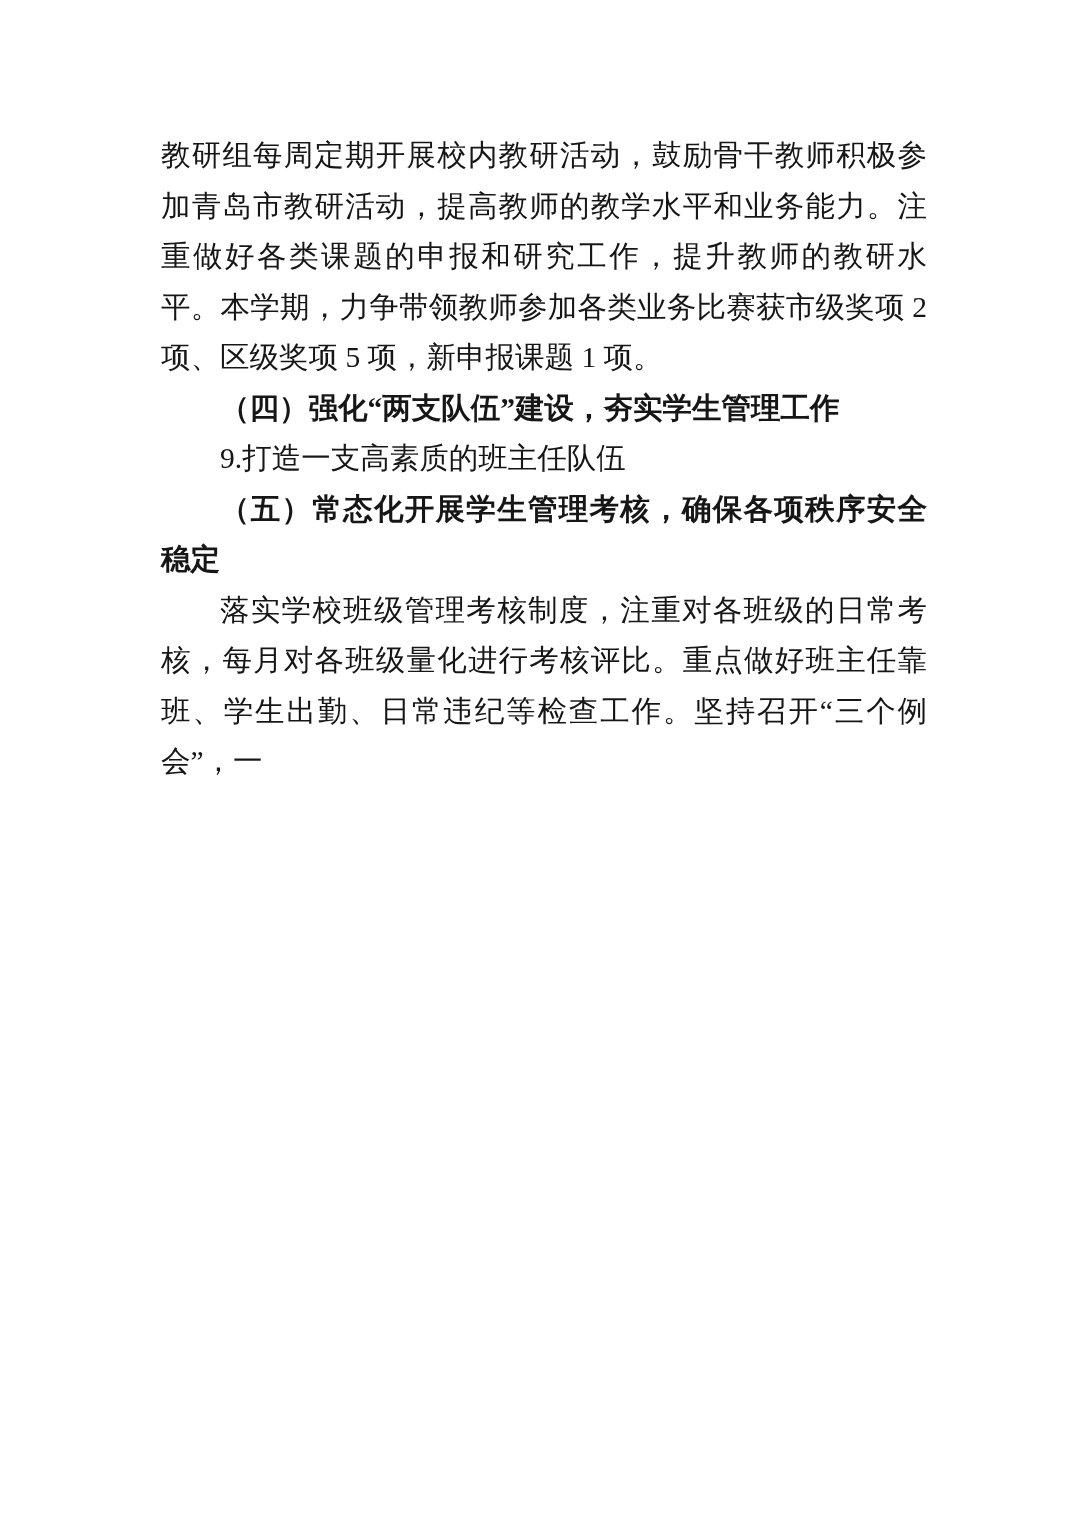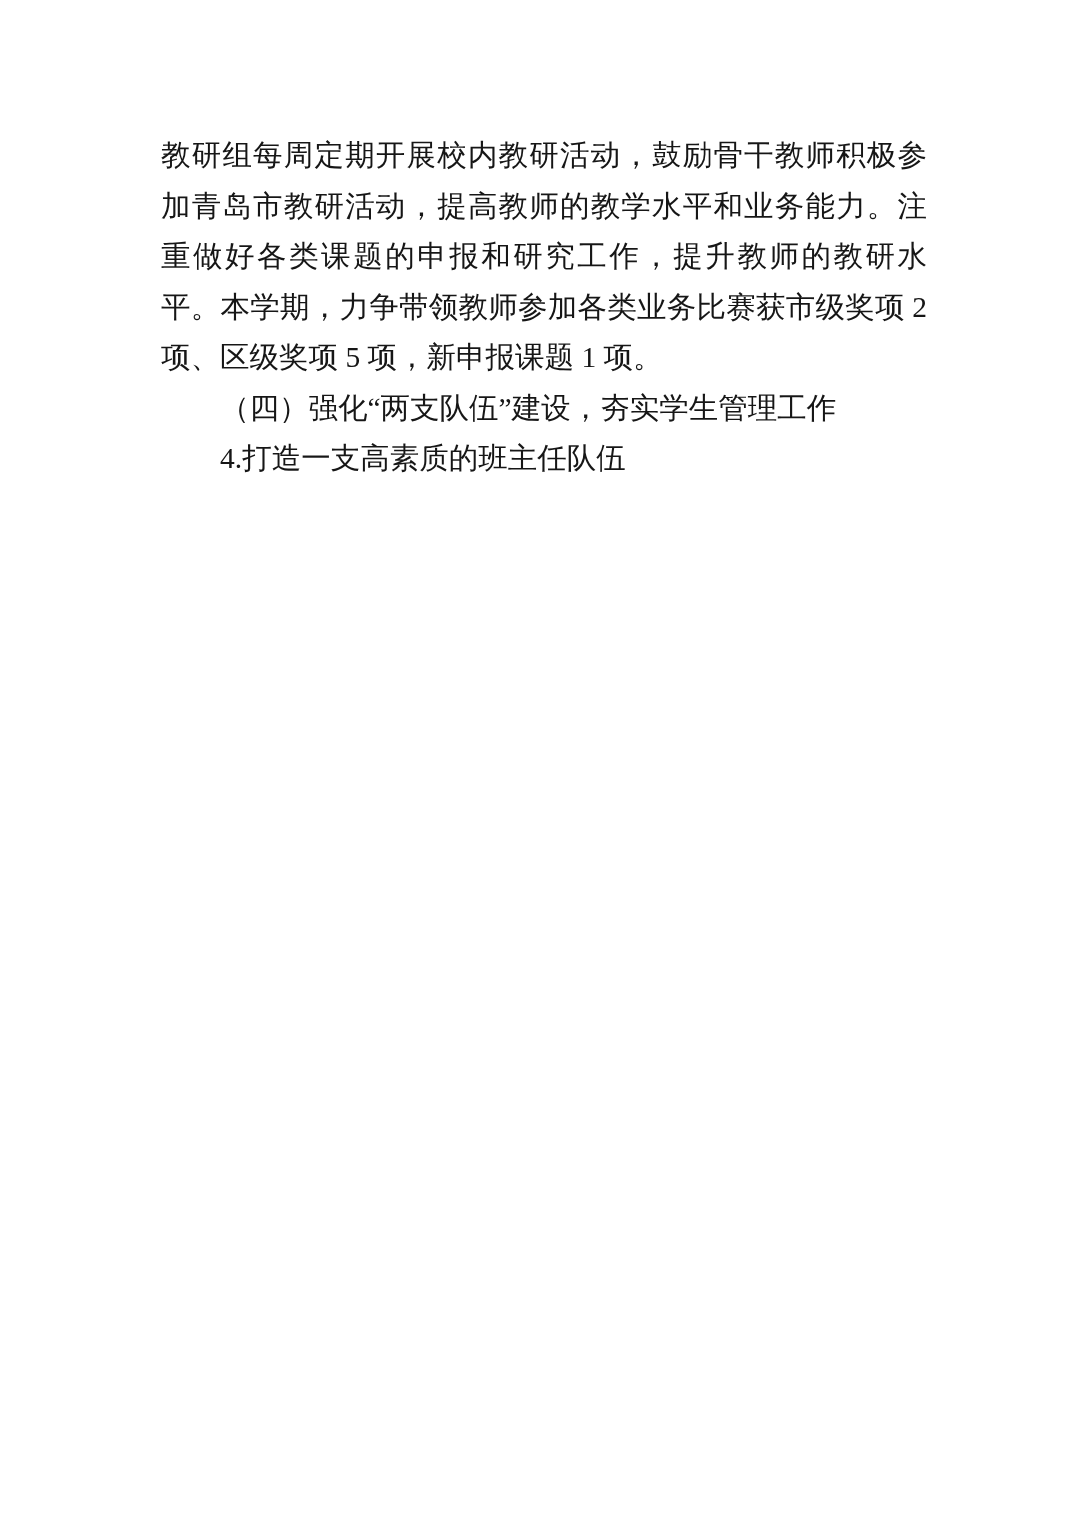--- a/index.html
+++ b/index.html
@@ -27,32 +27,34 @@
     margin: 0;
     padding: 0;
     text-align: justify;
     text-justify: inter-ideograph;
     word-break: break-all;
   }
   .indent {
     text-indent: 2em;
   }
   .section-heading {
-    font-weight: normal;
+    font-weight: bold;
     text-indent: 2em;
   }
 </style>
 </head>
 <body>
 
 <div class="page">
   <p>教研组每周定期开展校内教研活动，鼓励骨干教师积极参加青岛市教研活动，提高教师的教学水平和业务能力。注重做好各类课题的申报和研究工作，提升教师的教研水平。本学期，力争带领教师参加各类业务比赛获市级奖项 2 项、区级奖项 5 项，新申报课题 1 项。</p>
 
   <p class="section-heading">（四）强化“两支队伍”建设，夯实学生管理工作</p>
 
-  <p class="indent">4.打造一支高素质的班主任队伍</p>
+  <p class="indent">9.打造一支高素质的班主任队伍</p>
 
 
 
 
+  <p class="section-heading">（五）常态化开展学生管理考核，确保各项秩序安全稳定</p>
 
 
+  <p class="indent">落实学校班级管理考核制度，注重对各班级的日常考核，每月对各班级量化进行考核评比。重点做好班主任靠班、学生出勤、日常违纪等检查工作。坚持召开“三个例会”，一</p>
 </div>
 
 </body></html>

